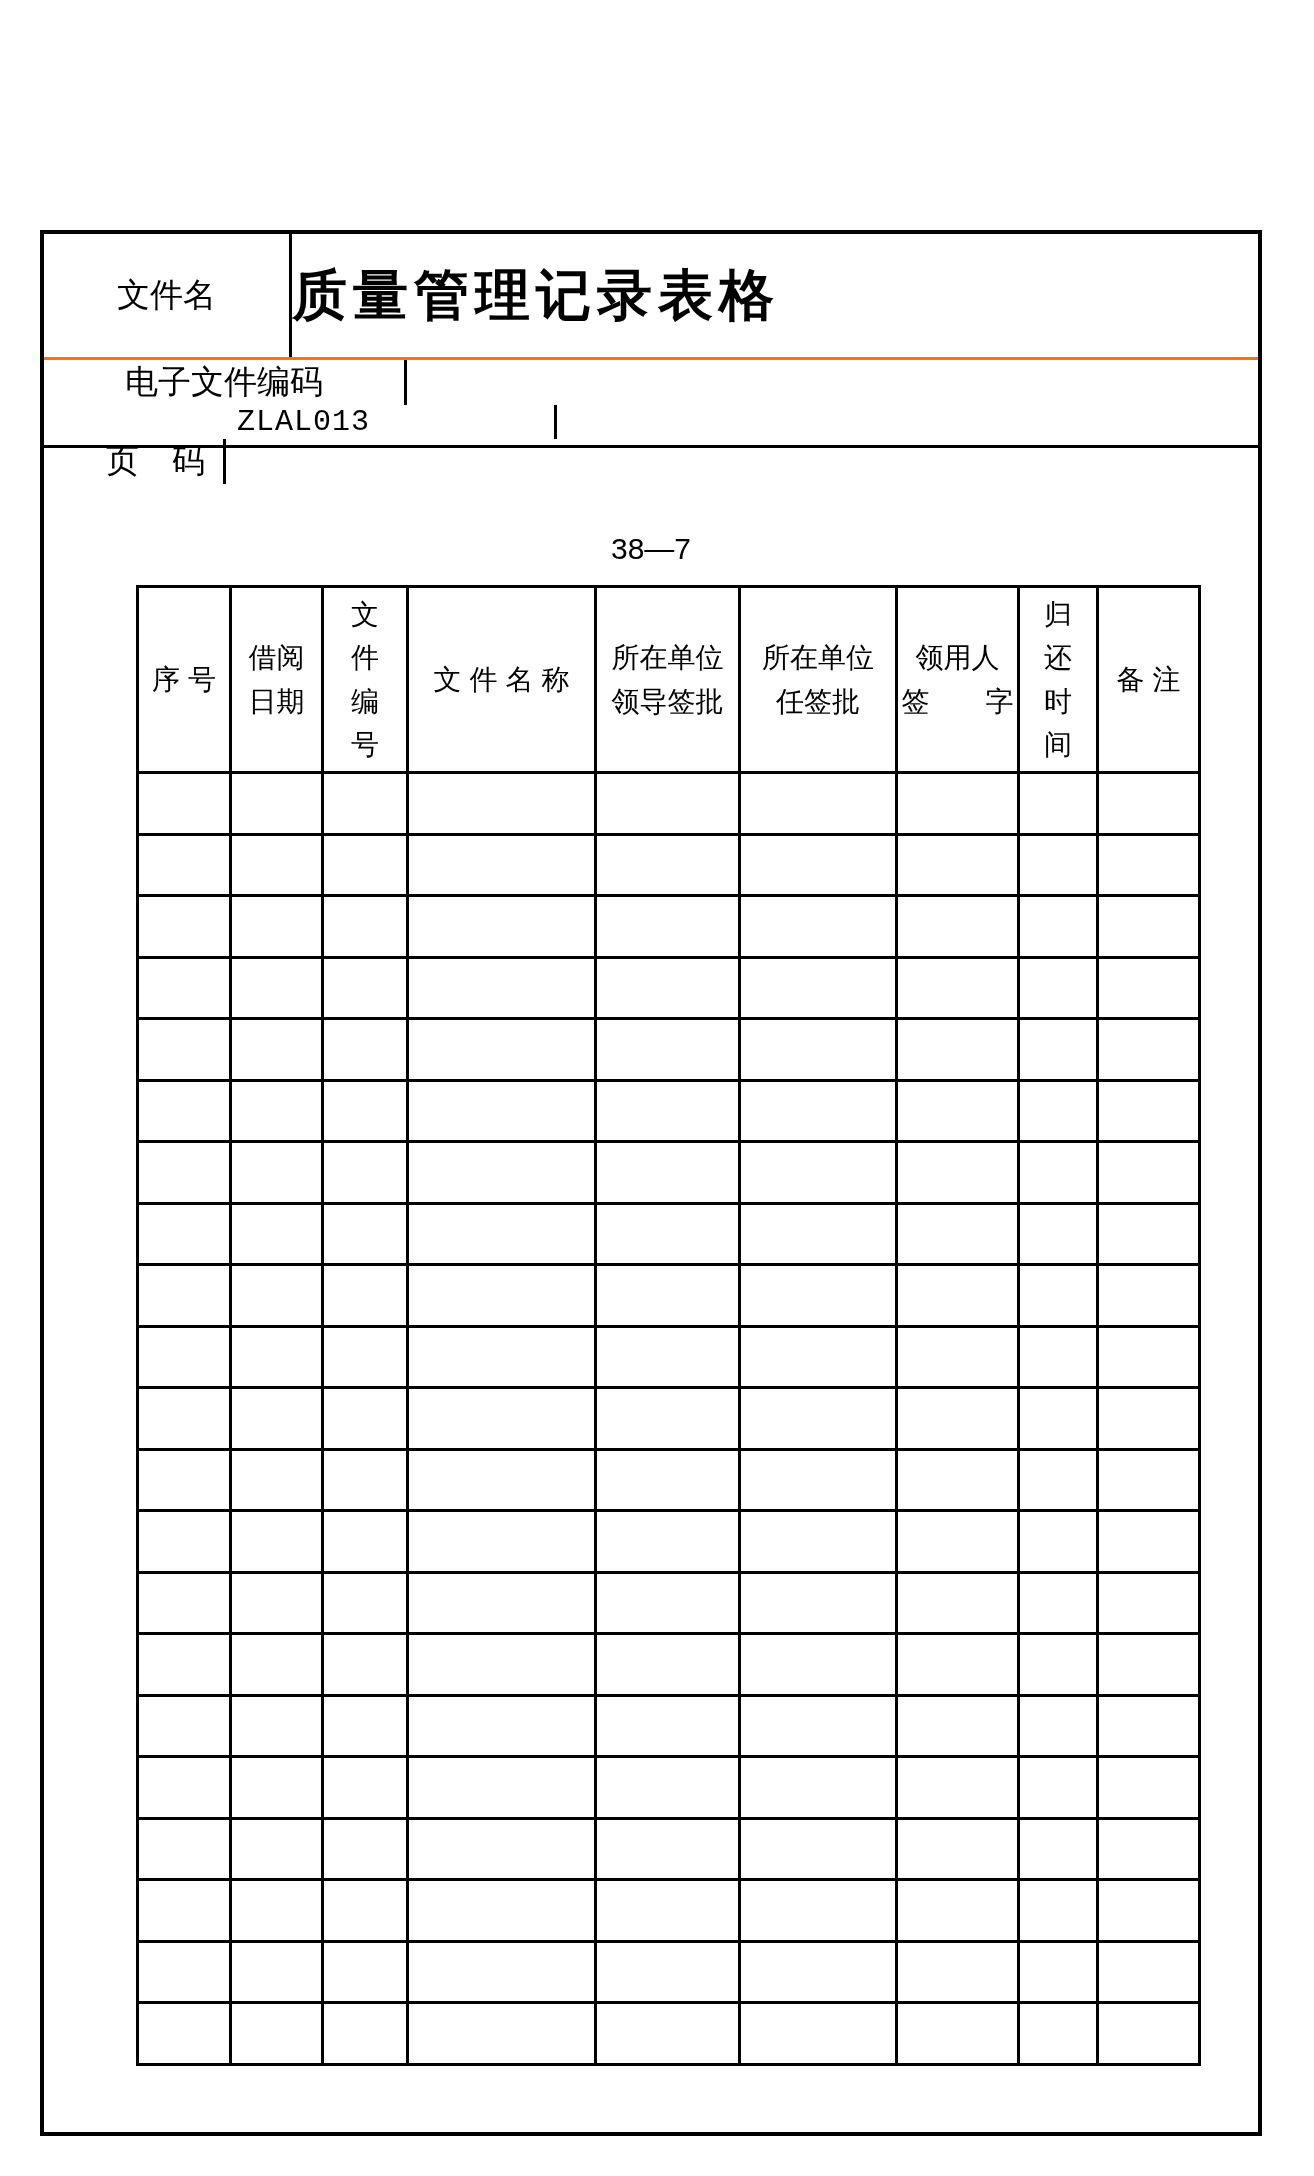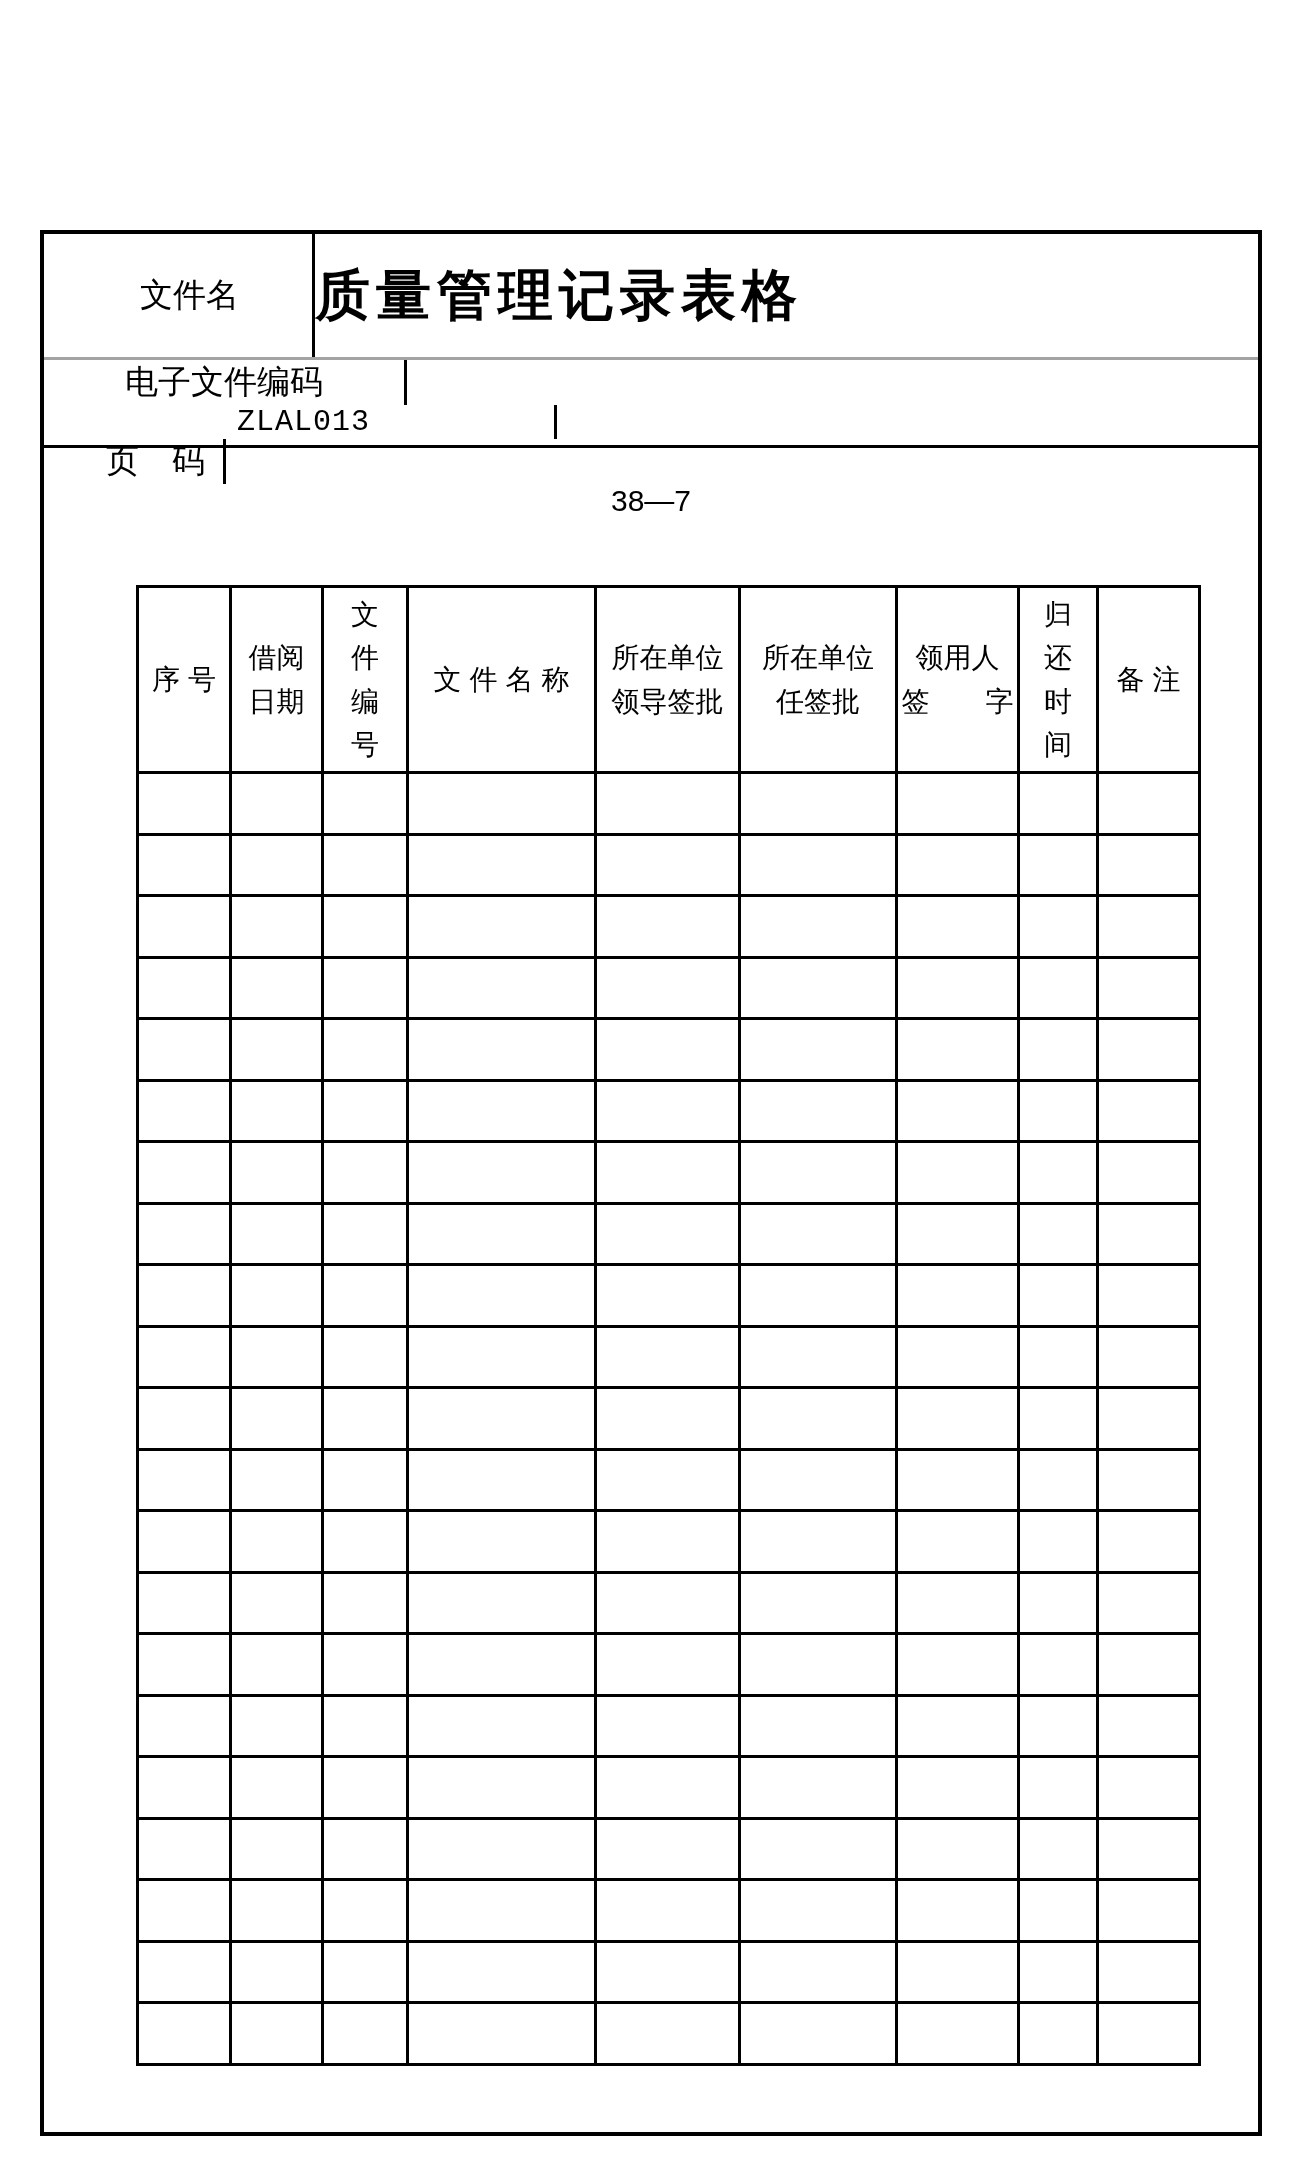--- a/index.html
+++ b/index.html
@@ -23,22 +23,21 @@
     width: 1222px;
     height: 1906px;
     border: 4px solid #000;
     box-sizing: border-box;
     background: #ffffff;
   }
   
   .row1 {
     display: flex;
     height: 123px;
-    border-bottom: 3px solid #a3a3a3;
-    padding-left: 23px;
+    border-bottom: 3px solid #f97316;
   }
   .row1 .label-cell {
     width: 248px;
     border-right: 3px solid #000;
     box-sizing: border-box;
     display: flex;
     align-items: center;
     justify-content: center;
     font-size: 33px;
   }
@@ -63,21 +62,21 @@
     box-sizing: border-box;
     display: flex;
     align-items: center;
     justify-content: center;
     border-right: 3px solid #000;
     font-size: 33px;
   }
   .row2 .c-code-label { width: 363px; }
   .row2 .c-code-value { width: 513px; font-size: 30px; font-family: "Liberation Mono", monospace; letter-spacing: 1px; padding-left: 9px; }
   .row2 .c-page-label { width: 138px; margin-left: 44px; }
-  .row2 .c-page-value { flex: 1; border-right: none; font-size: 30px; }
+  .row2 .c-page-value { flex: 1; border-right: none; font-size: 30px; margin-top: 48px; }
   
   .form-title {
     margin-top: 42px;
     text-align: center;
     font-size: 40px;
     font-weight: 600;
     letter-spacing: 3px;
   }
   
   table.register {

